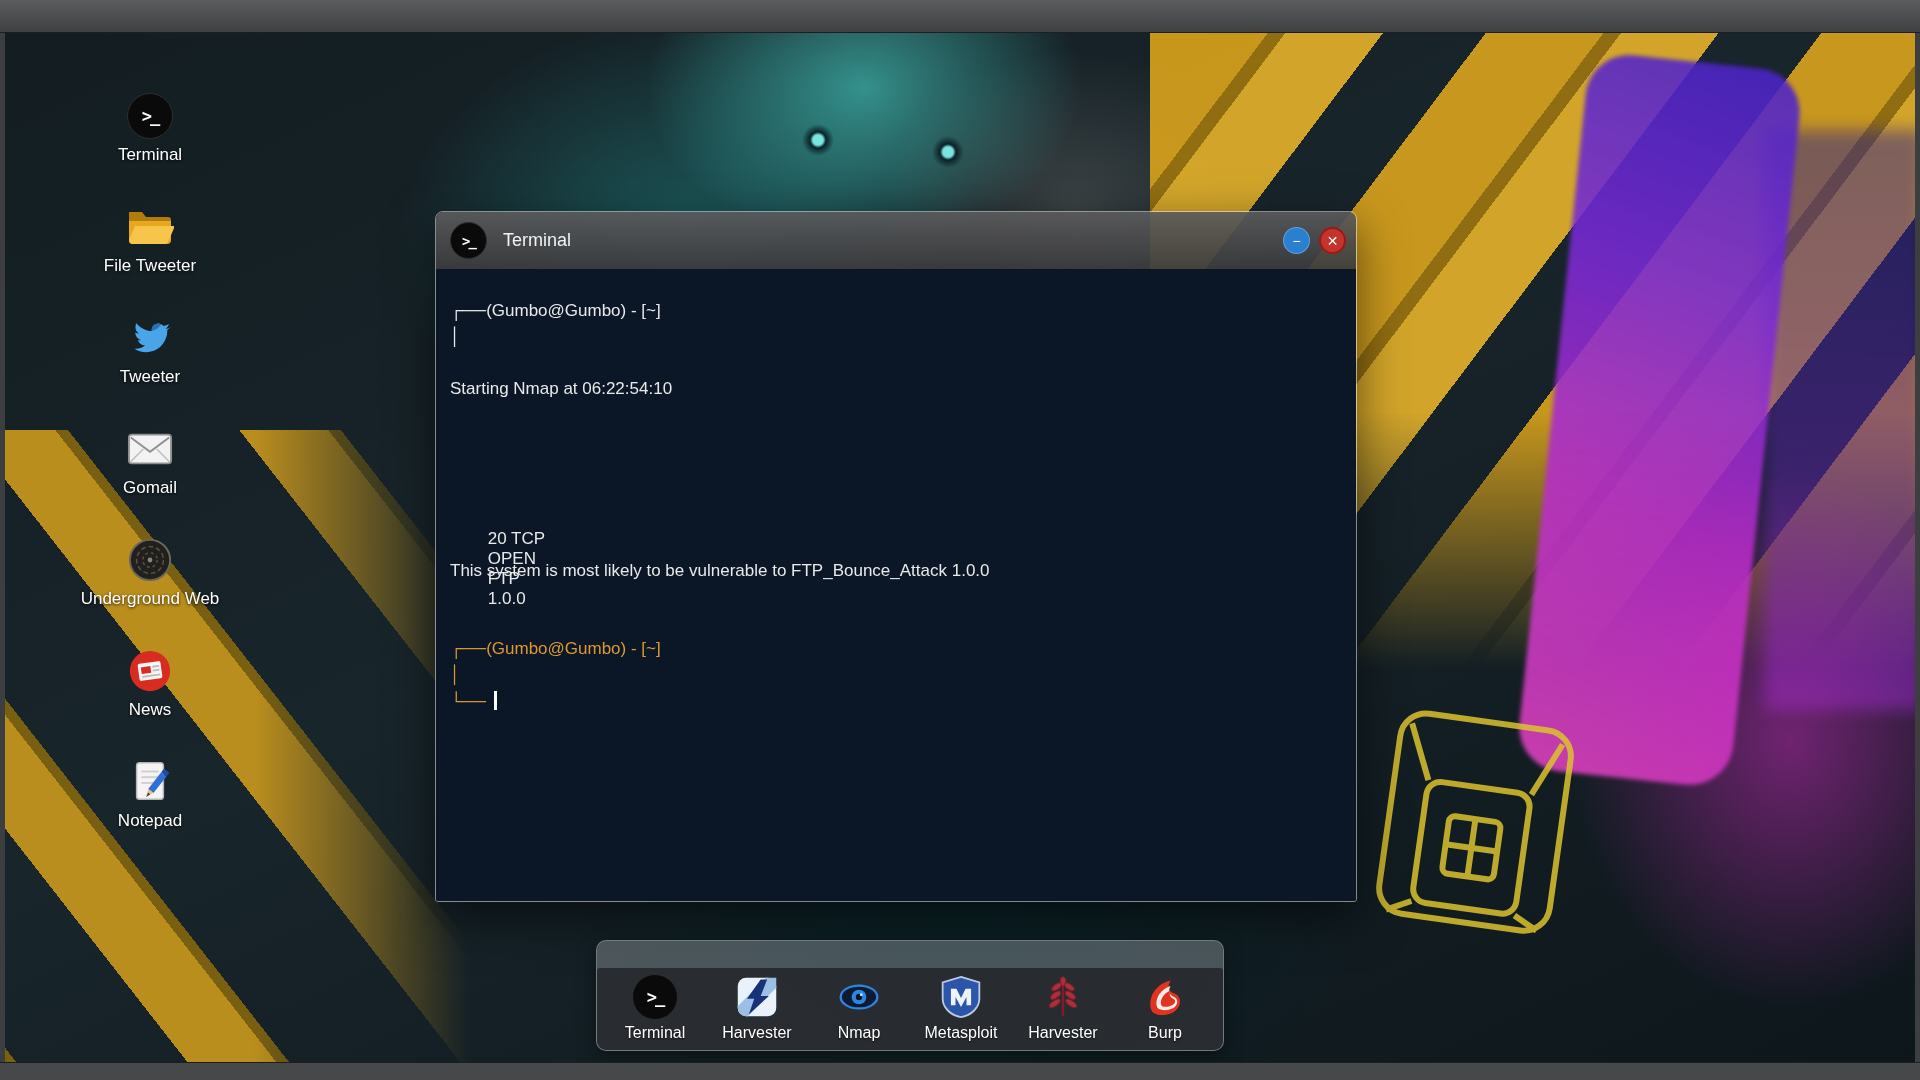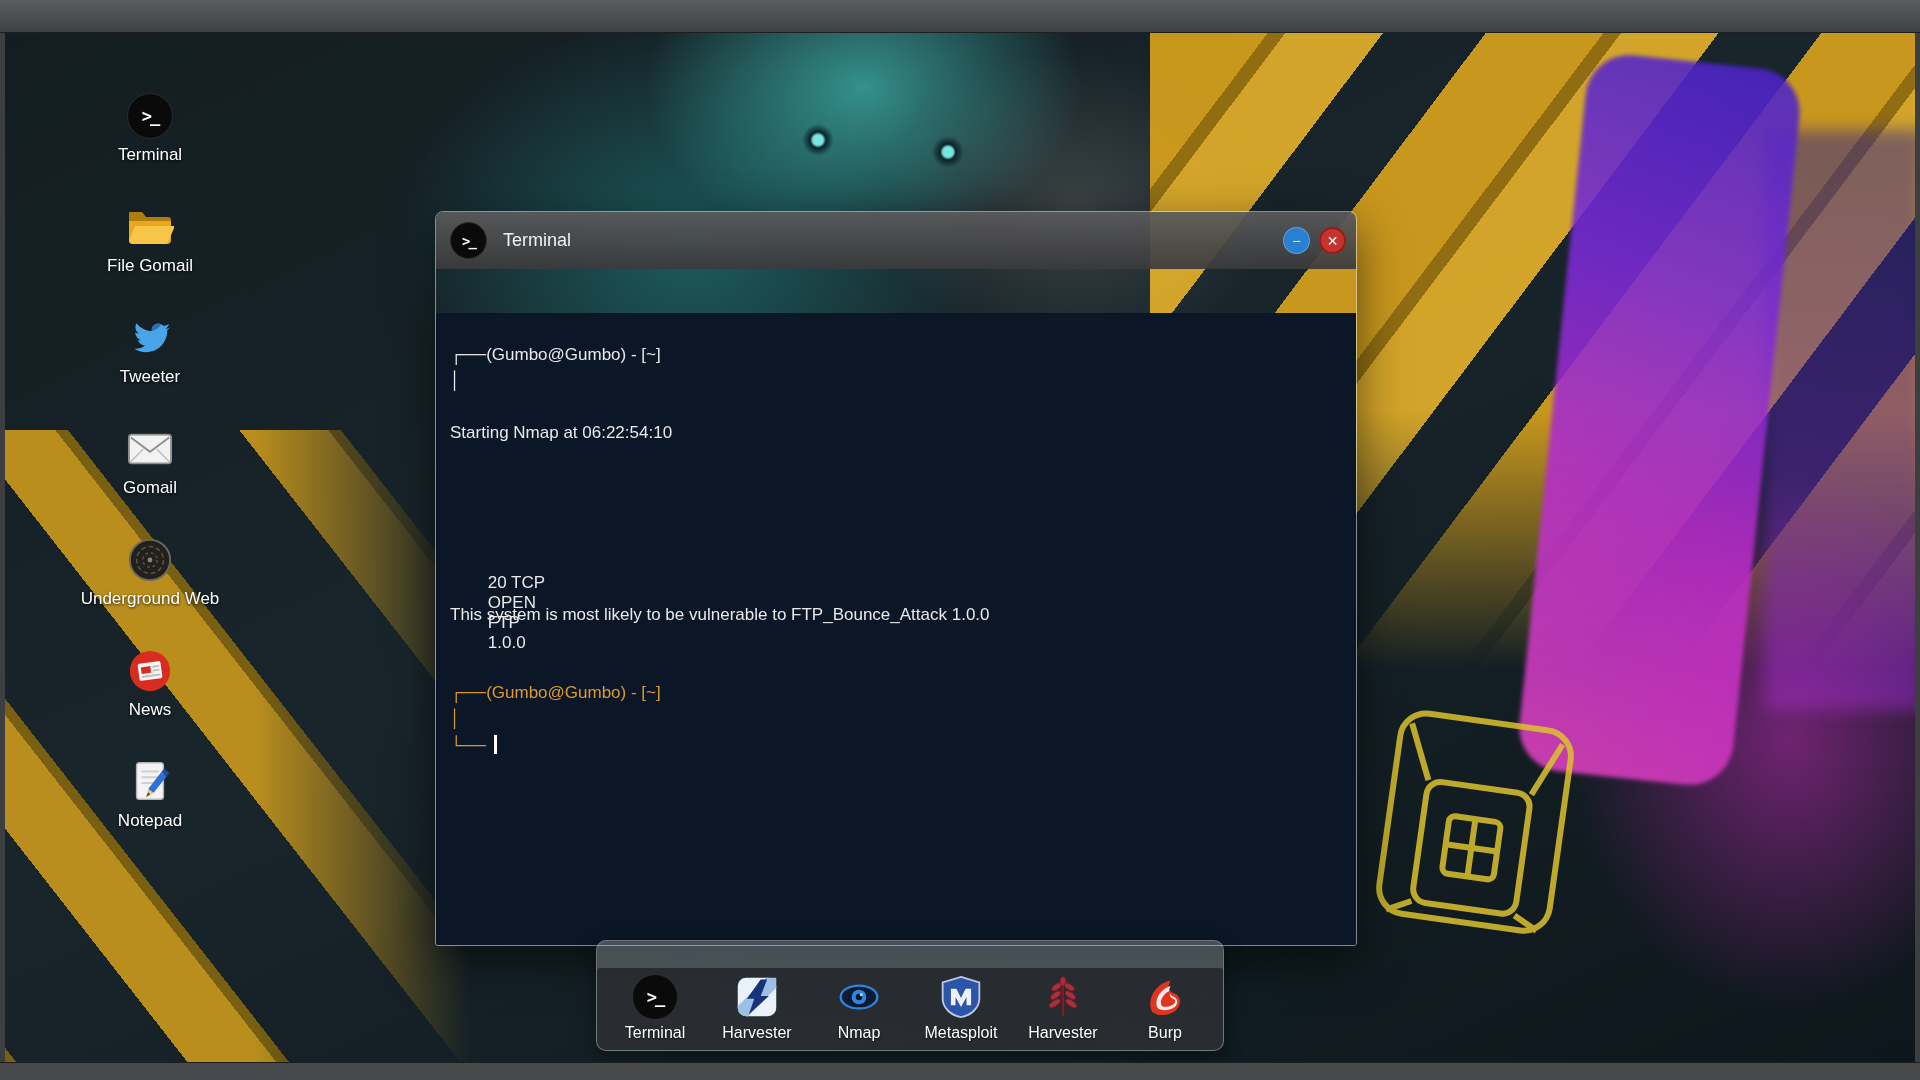--- a/index.html
+++ b/index.html
@@ -69,21 +69,21 @@
     background: linear-gradient(rgba(90,90,92,.93), rgba(58,58,60,.93)); }
   .titlebar .circ-icon { width: 37px; height: 37px; flex: 0 0 37px; }
   .titlebar .circ-icon span { font-size: 14px; }
   .win-title { margin-left: 16px; color: #f2f2f2; font-size: 18px; }
   .win-buttons { margin-left: auto; display: flex; gap: 9px; align-items: center; }
   .win-btn { width: 27px; height: 27px; border-radius: 50%; border: none; padding: 0; cursor: pointer;
     display: flex; align-items: center; justify-content: center; color: #fff; font-size: 14px; line-height: 1; }
   .btn-min { background: var(--minimize-blue, #2a7fd0); box-shadow: inset 0 0 0 1px rgba(255,255,255,.25); }
   .btn-close { background: var(--close-red, #c4332c); box-shadow: inset 0 0 0 2px rgba(125,16,12,.65); }
 
-  .term-body { height: 632px; background: var(--terminal-bg, #0b1626); padding: 32px 14px 0; cursor: text; margin-top: 44px; }
+  .term-body { height: 632px; background: var(--terminal-bg, #0b1626); padding: 32px 14px 0; cursor: text; }
   .tline { height: 26px; font-size: 17px; color: var(--terminal-text, #e9e9e9); white-space: pre; }
   .prompt2 { color: var(--prompt-active, #dd9a33); }
   .col { display: inline-block; }
   .c0 { width: 124px; } .c1 { width: 127px; } .c2 { width: 130px; }
   .cursor { display: inline-block; width: 3px; height: 19px; background: #fff; vertical-align: -3px;
     margin-left: 8px; animation: blink 1.2s steps(2, start) infinite; }
   @keyframes blink { 50% { opacity: 0; } }
 
   
   .dock { position: absolute; left: 596px; top: 940px; width: 628px; z-index: 30; padding-top: 27px;
@@ -138,21 +138,21 @@
     </div>
 
     <div class="desk-item">
       <div class="desk-icon">
         <svg viewBox="0 0 48 42" width="48" height="42">
           <path d="M3 6 h13 l4 5 h22 a3 3 0 0 1 3 3 v4 H3 z" fill="#b07c0e"></path>
           <path d="M3 15 h42 v19 a4 4 0 0 1 -4 4 H7 a4 4 0 0 1 -4 -4 z" fill="#e8a81e"></path>
           <path d="M7 38 a4 4 0 0 1 -4 -4 l6 -14 h40 l-7 16 a3 3 0 0 1 -3 2 z" fill="#f6c54a"></path>
         </svg>
       </div>
-      <div class="desk-label">File Gomail</div>
+      <div class="desk-label">File Tweeter</div>
     </div>
 
     <div class="desk-item">
       <div class="desk-icon">
         <svg viewBox="0 0 48 48" width="46" height="46">
           <path d="M45 13c-1.6.8-3.3 1.2-5 1.4 1.8-1.1 3.2-2.9 3.8-5-1.7 1-3.6 1.8-5.6 2.2C36.6 9.8 34.2 8.7 31.6 9c-3.8.4-6.5 3.9-5.6 7.7-6.5-.3-12.2-3.4-16.1-8.2-2.1 3.7-1 8.3 2.5 10.7-1.4 0-2.7-.4-3.8-1 0 3.8 2.7 7.1 6.3 7.9-1.2.3-2.4.4-3.6.1 1 3.2 4 5.5 7.5 5.6-3.2 2.5-7.2 3.8-11.2 3.4 3.6 2.3 7.8 3.6 12.2 3.6 14.7 0 22.7-12.2 22.2-23.1 1.6-1.1 2.9-2.5 4-4.1z" fill="#4aa4e8"></path>
           <path d="M26 16.7c-.9-3.8 1.8-7.3 5.6-7.7 1.6-.2 3.1.2 4.4 1l-5 4.5z" fill="#2c6fb0"></path>
         </svg>
       </div>
       <div class="desk-label">Tweeter</div>

